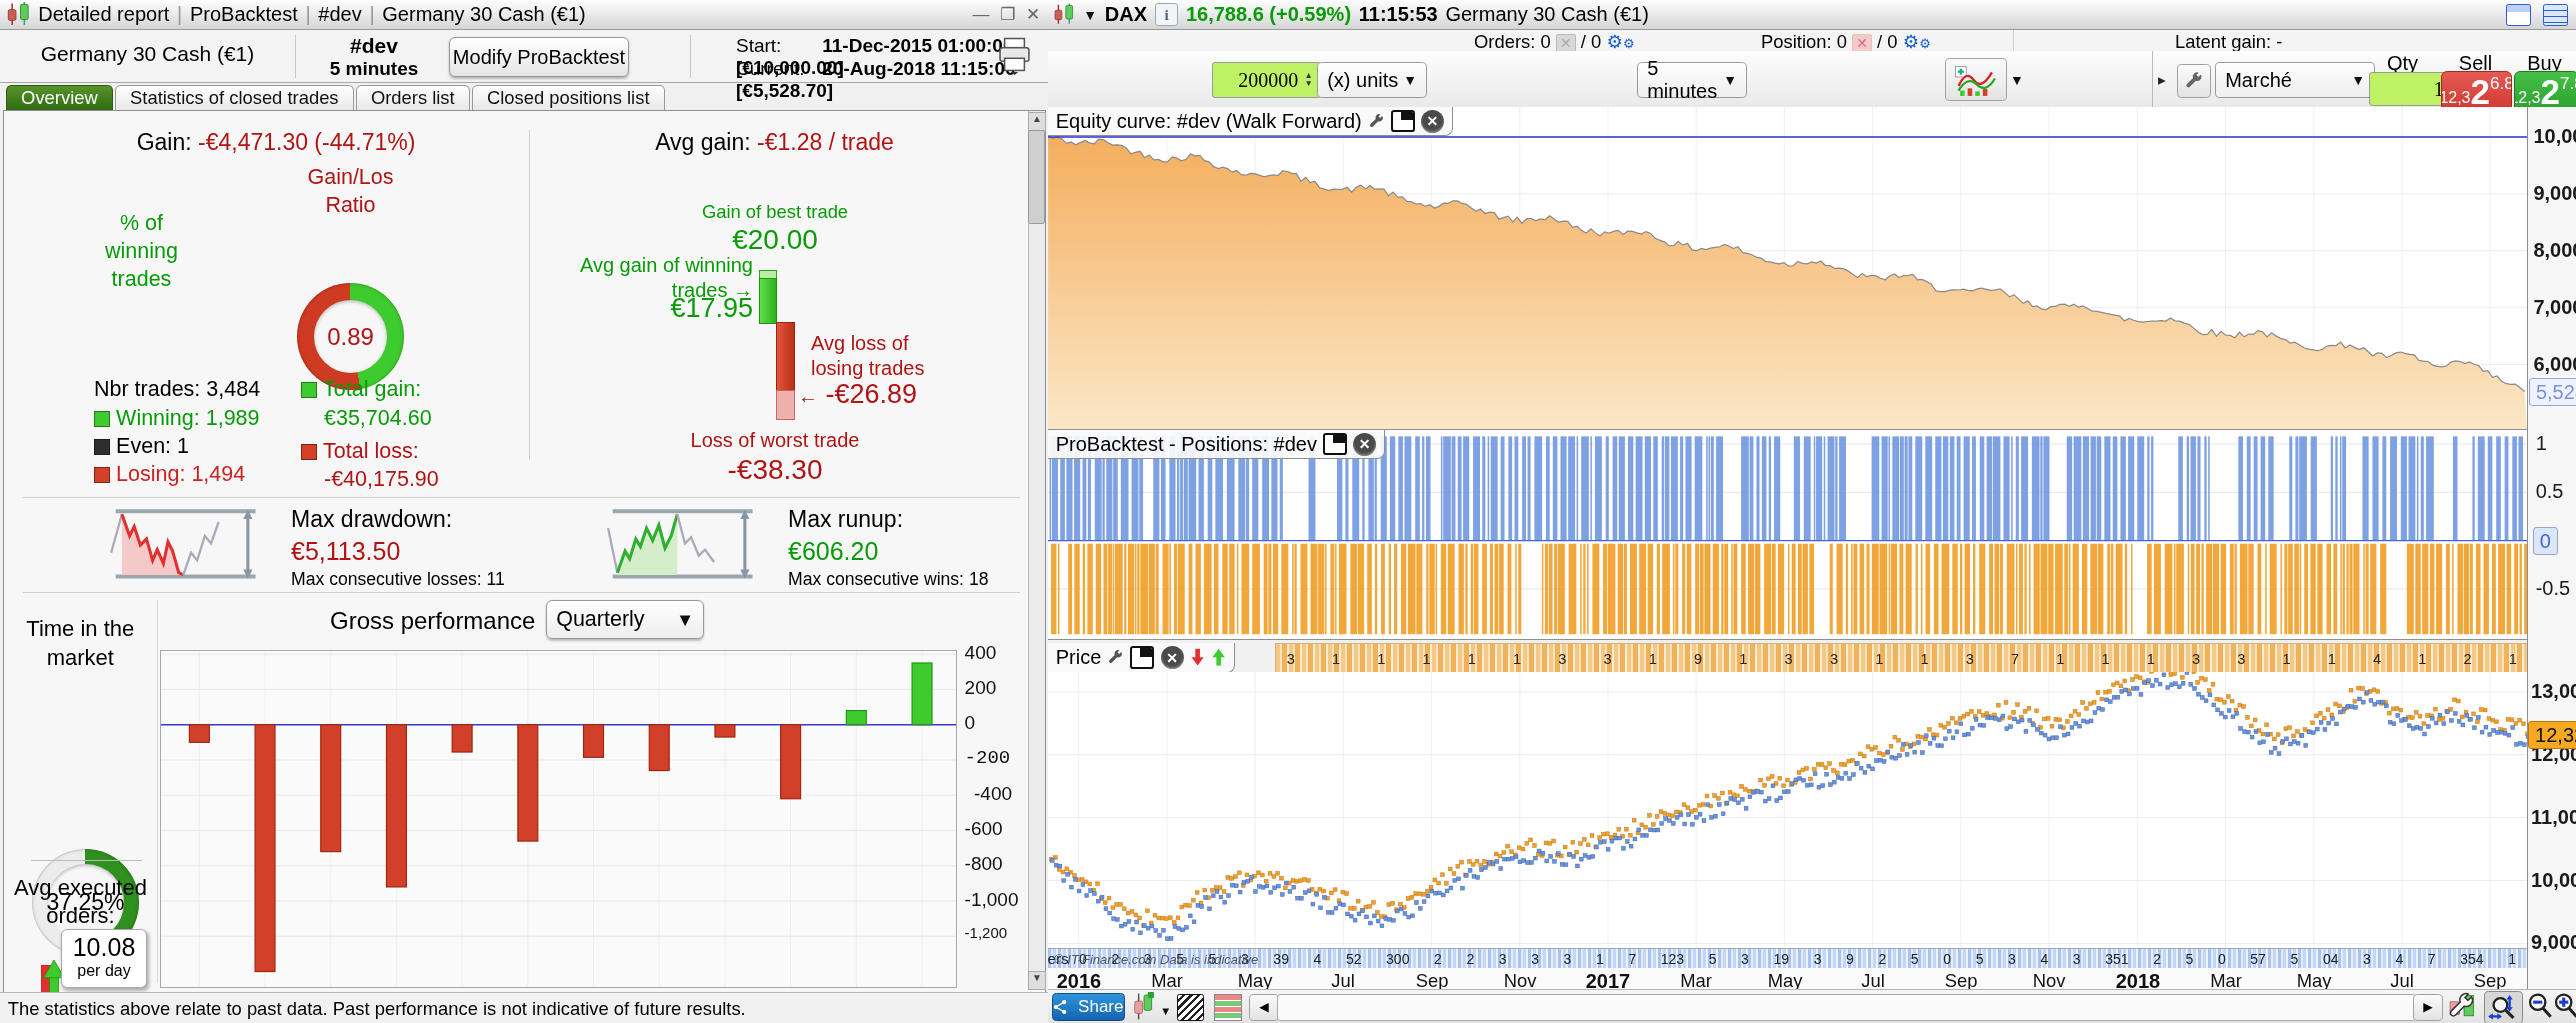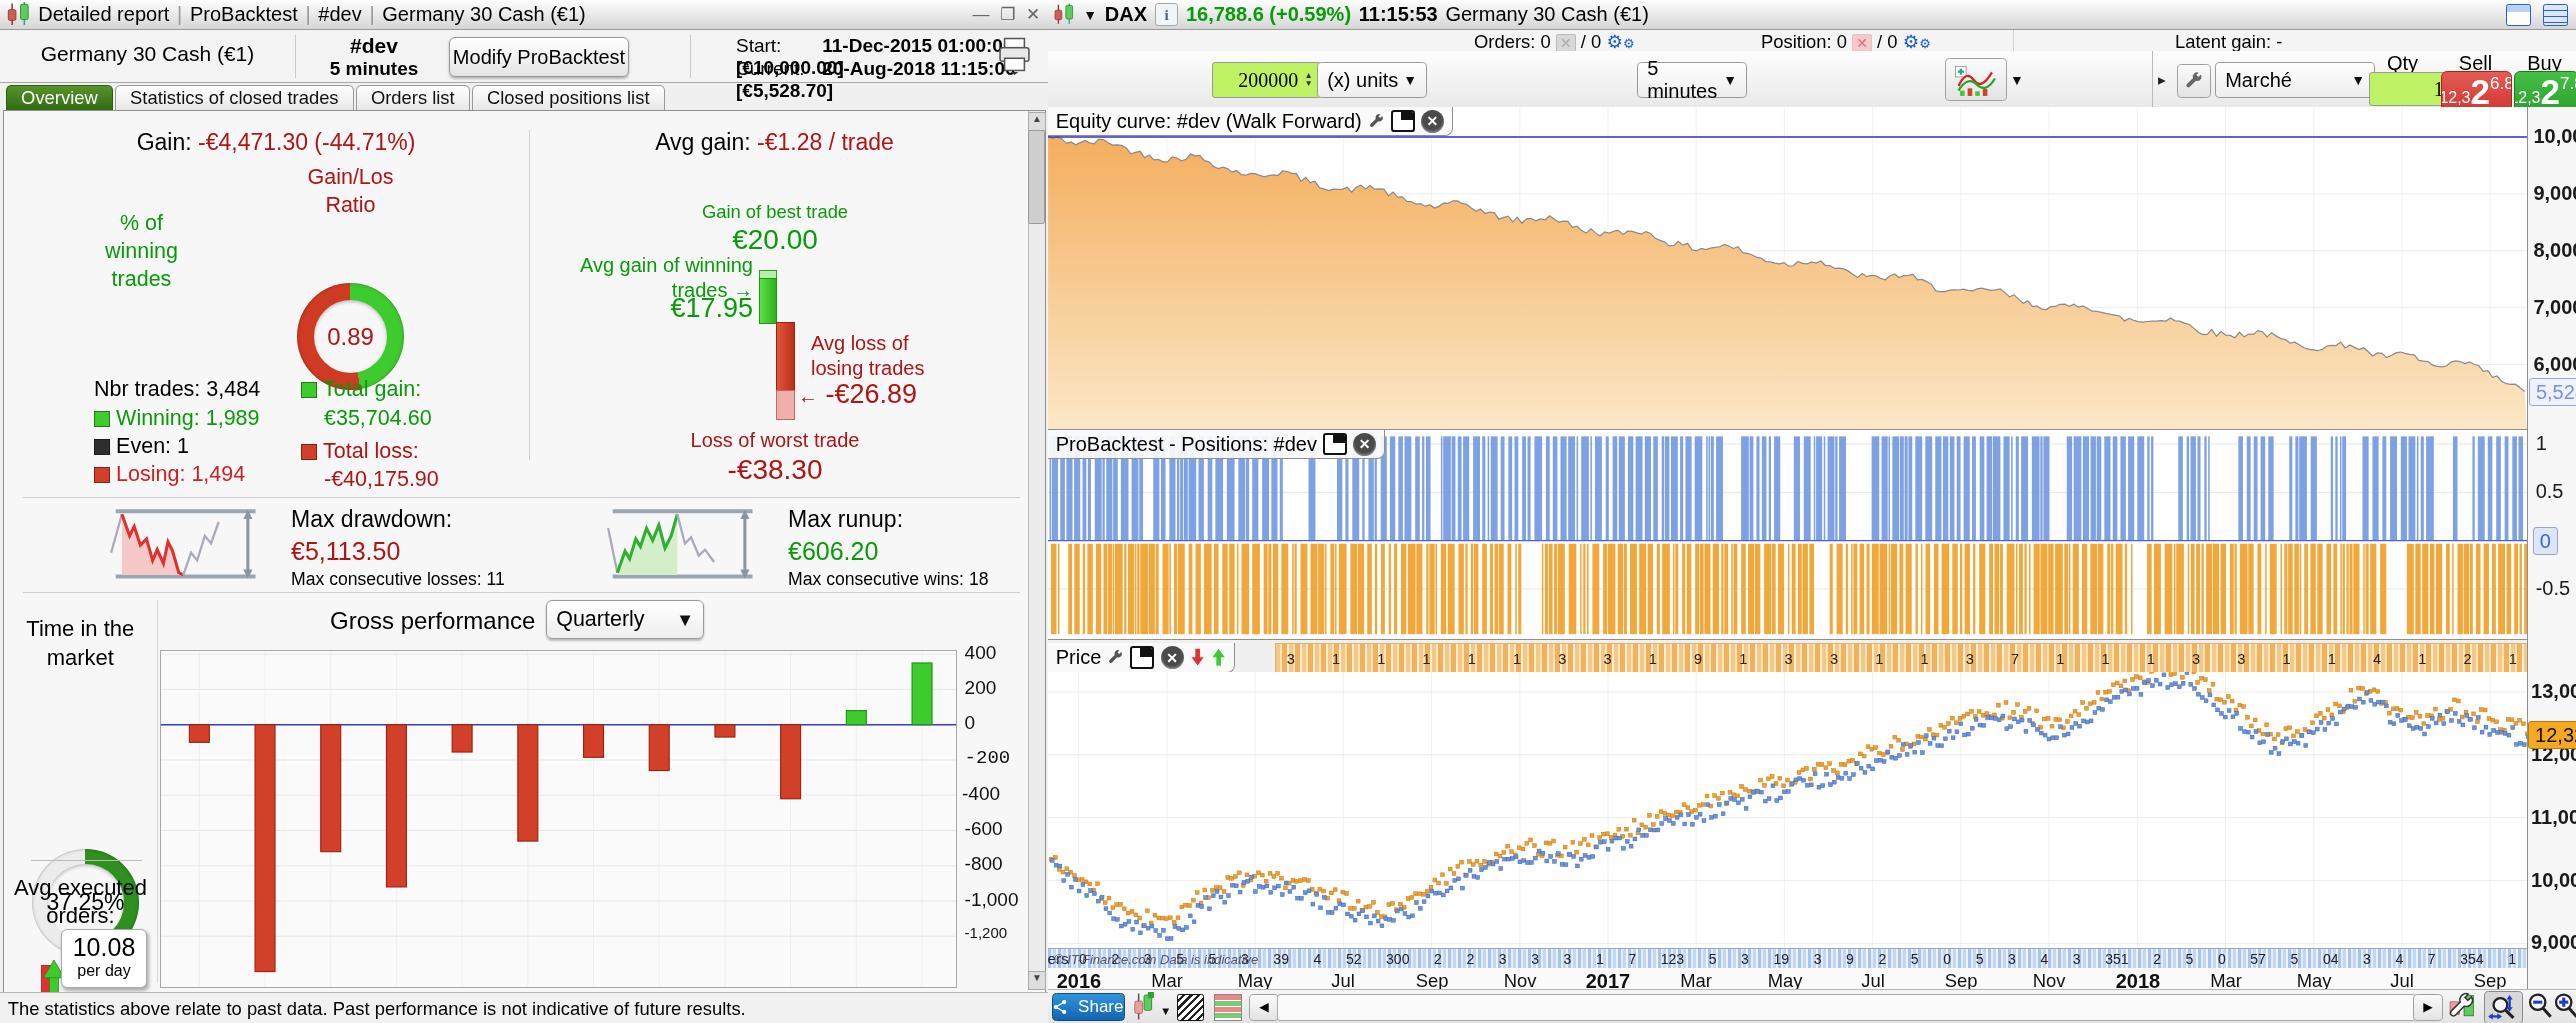--- a/index.html
+++ b/index.html
@@ -259,21 +259,21 @@
           <rect x="722.6" y="96" width="26" height="16.1" fill="#d2402a" stroke="#9d230e" stroke-width="1.5"></rect>
           <rect x="808.3000000000001" y="96" width="26" height="96.60000000000001" fill="#d2402a" stroke="#9d230e" stroke-width="1.5"></rect>
           <rect x="894" y="77.6" width="26" height="18.400000000000002" fill="#3ecb2e" stroke="#219311" stroke-width="1.5"></rect>
           <rect x="979.7" y="15.5" width="26" height="80.5" fill="#3ecb2e" stroke="#219311" stroke-width="1.5"></rect>
         </svg></div>
     <div class="abs" id="grossTicks" style="left:960px;top:650px;width:84px;height:336px;">
         <div style="position: absolute; left: 4.6px; top: -8.4px; font-size: 19px; color: rgb(17, 17, 17);">400</div>
         <div style="position: absolute; left: 4.6px; top: 27px; font-size: 19px; color: rgb(17, 17, 17);">200</div>
         <div style="position: absolute; left: 4.6px; top: 62px; font-size: 19px; color: rgb(17, 17, 17);">0</div>
         <div style="position: absolute; left: 4.6px; top: 97px; font-size: 19px; color: rgb(17, 17, 17); font-family: Liberation Mono, monospace;">-200</div>
-        <div style="position: absolute; left: 2px; top: 133px; font-size: 19px; color: rgb(17, 17, 17);">-400</div>
+        <div style="position: absolute; left: 14px; top: 133px; font-size: 19px; color: rgb(17, 17, 17);">-400</div>
         <div style="position: absolute; left: 4.6px; top: 168px; font-size: 19px; color: rgb(17, 17, 17);">-600</div>
         <div style="position: absolute; left: 4.6px; top: 203px; font-size: 19px; color: rgb(17, 17, 17);">-800</div>
         <div style="position: absolute; left: 4.6px; top: 239px; font-size: 19px; color: rgb(17, 17, 17);">-1,000</div>
         <div style="position: absolute; left: 4.6px; top: 274px; font-size: 15px; color: rgb(17, 17, 17);">-1,200</div>
       </div>
 
     <div class="abs" style="left:0;top:992px;width:1048px;height:31px;background:#f1f1f1;border-top:0.8px solid #b5b5b5;display:flex;align-items:center;">
       <span style="font-size:18.4px;color:#000;margin-left:7.7px;">The statistics above relate to past data. Past performance is not indicative of future results.</span>
     </div>
   </div>

